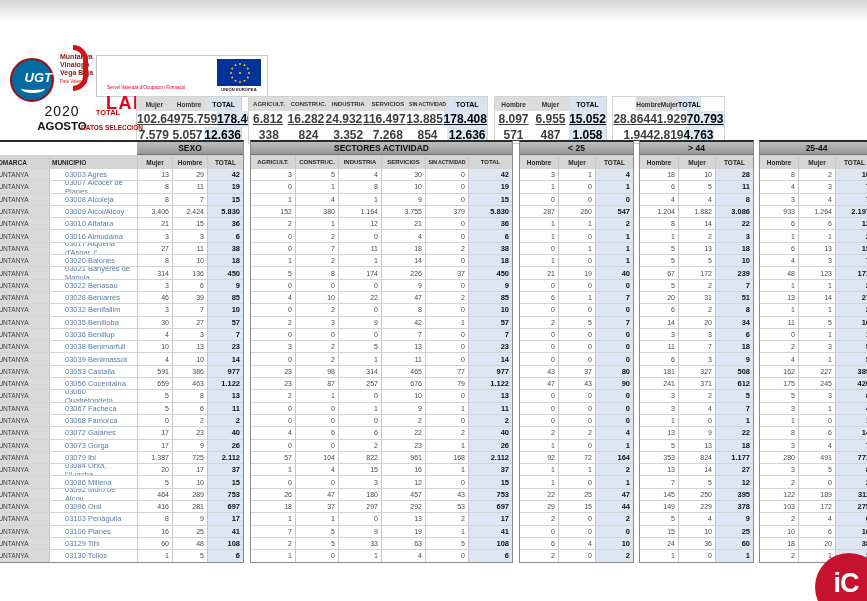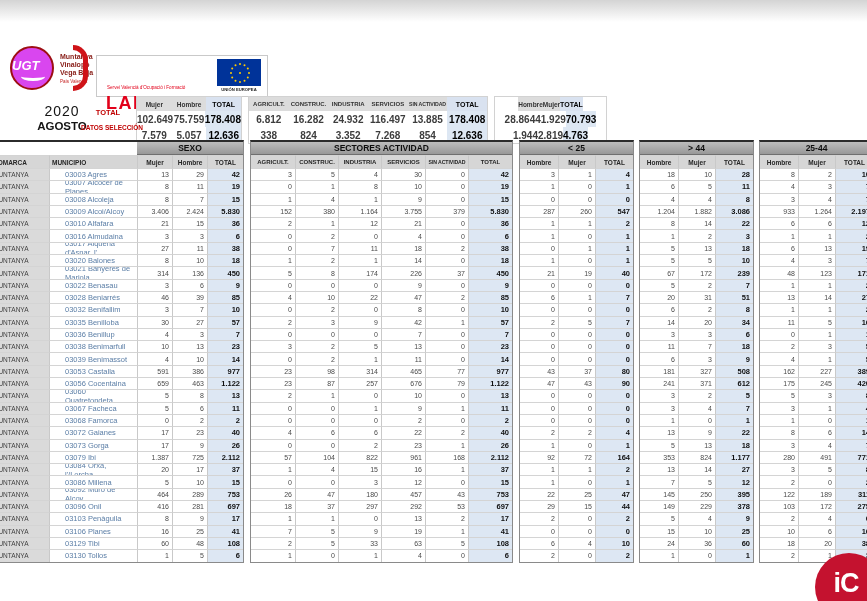--- a/index.html
+++ b/index.html
@@ -6,23 +6,23 @@
   html,body { width:867px; height:601px; }
   body {
     position: relative; overflow: hidden; background: #fff;
     font-family: "Liberation Sans", sans-serif;
   }
   .top-fade { position:absolute; top:0; left:0; right:0; height:22px;
     background: linear-gradient(#d4d4d4, rgba(255,255,255,0)); }
 
   
   .logos { position:absolute; top:44px; left:10px; width:320px; height:54px; }
-  .ugt-circle { position:absolute; left:0; top:2px; width:44px; height:44px;
-    border-radius:50%; background:#d946ef; border:2px solid #9d0e13;
-    display:flex; align-items:flex-start; justify-content:center; flex-direction:column; }
+  .ugt-circle { position:absolute; left:0; top:14px; width:44px; height:44px;
+    border-radius:50%; background:#0369a1; border:2px solid #9d0e13;
+    display:flex; align-items:flex-end; justify-content:center; flex-direction:column; }
   .ugt-acronym { color:#fff; font-weight:700; font-style:italic; font-size:13px; margin-top:-6px; }
   .ugt-hand { position:absolute; bottom:7px; left:9px; width:24px; height:9px;
     border-bottom:3px solid #fff; border-radius:50%; }
   .ugt-text { position:absolute; left:50px; top:9px; line-height:8px; }
   .ugt-line { font-size:7px; font-weight:700; color:#8a211b; }
   .ugt-region { font-size:4.5px; color:#c41a1a; margin-top:1px; }
   .red-bracket { position:absolute; left:63px; top:1px; width:15px; height:46px;
     border:5px solid #cf1318; border-left:none; border-radius:0 24px 24px 0; }
   .labora-box { position:absolute; left:86px; top:11px; width:172px; height:42px;
     border:1px solid #c9c9c9; background:#fff; }
@@ -52,21 +52,21 @@
     border:1px solid #d2d2d2; background:#fff; }
   .g-sexo { width:106px; } .g-sectores { width:240px; }
   .g-under25,.g-over44,.g-mid2544 { width:113px; }
   .g-under25,.g-over44 { margin-right:5px; } .g-mid2544 { margin-right:16px;align-items:center; }
   .sum-row { display:flex; height:16px; } .sum-head { height:14px; }
   .sum-cell { flex:1; display:flex; align-items:center; justify-content:center; height:100%; }
   .sh { font-size:6.5px; font-weight:700; color:#333; background:#dcdcdc; }
   .g-sectores .sh { font-size:6px; }
   .sh.small { font-size:5.2px; letter-spacing:-0.1px; }
   .sh.tot-h { background:#d9e2f0; color:#000; font-size:7px; }
-  .sv { font-size:10px; font-weight:700; color:#3d3d3d; }
+  .sv { font-size:12px; font-weight:700; color:#3d3d3d;text-decoration:underline; }
   .sv.tot-v { background:#dde7f3; color:#000; }
 
   
   .tbl { position:absolute; top:140px; left:-10px; display:flex; }
   .blk { display:flex; flex-direction:column; margin-right:6px;
     border:1px solid #8a8a8a; border-top:2px solid #2b2b2b; background:#fff; }
   .blk-u25,.blk-o44 { margin-right:5px; } .blk-m2544 { margin-right:0; }
   .row { display:flex; height:12.3px; }
   .bar-row { height:13px; } .subhead { height:13px; }
   .bar { flex:1; background:linear-gradient(#bdbdbd,#989898); border-bottom:1px solid #6f6f6f;
@@ -168,20 +168,37 @@
         </div>
         <div class="sum-row">
           <div class="sum-cell sv">338</div>
           <div class="sum-cell sv">824</div>
           <div class="sum-cell sv">3.352</div>
           <div class="sum-cell sv">7.268</div>
           <div class="sum-cell sv">854</div>
           <div class="sum-cell sv tot-v">12.636</div>
         </div>
       </div>
+      <div class="sum-block g-under25">
+        <div class="sum-row sum-head">
+          <div class="sum-cell sh">Hombre</div>
+          <div class="sum-cell sh">Mujer</div>
+          <div class="sum-cell sh tot-h">TOTAL</div>
+        </div>
+        <div class="sum-row">
+          <div class="sum-cell sv">8.097</div>
+          <div class="sum-cell sv">6.955</div>
+          <div class="sum-cell sv tot-v">15.052</div>
+        </div>
+        <div class="sum-row">
+          <div class="sum-cell sv">571</div>
+          <div class="sum-cell sv">487</div>
+          <div class="sum-cell sv tot-v">1.058</div>
+        </div>
+      </div>
       <div class="sum-block g-mid2544">
         <div class="sum-row sum-head">
           <div class="sum-cell sh">Hombre</div>
           <div class="sum-cell sh">Mujer</div>
           <div class="sum-cell sh tot-h">TOTAL</div>
         </div>
         <div class="sum-row">
           <div class="sum-cell sv">28.864</div>
           <div class="sum-cell sv">41.929</div>
           <div class="sum-cell sv tot-v">70.793</div>

